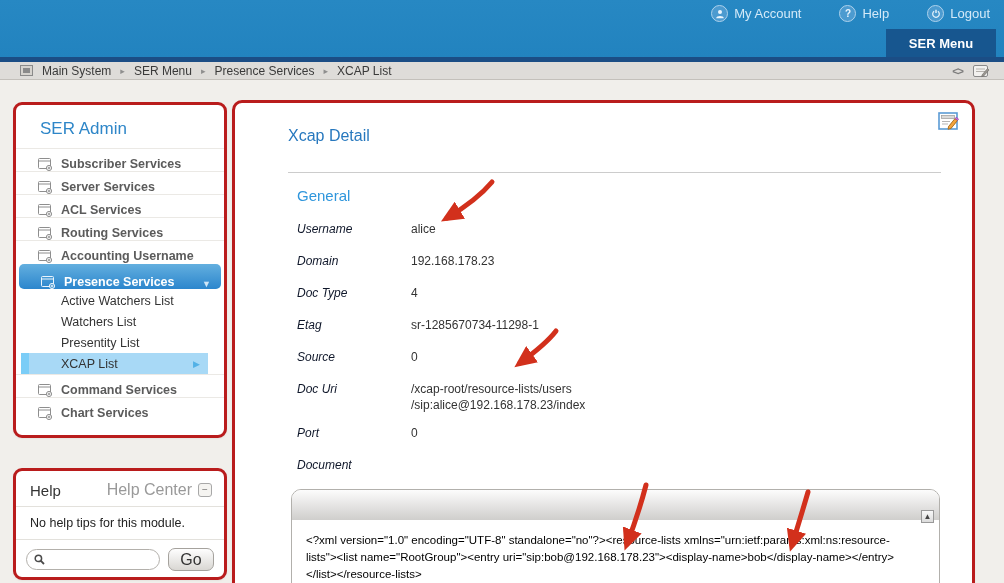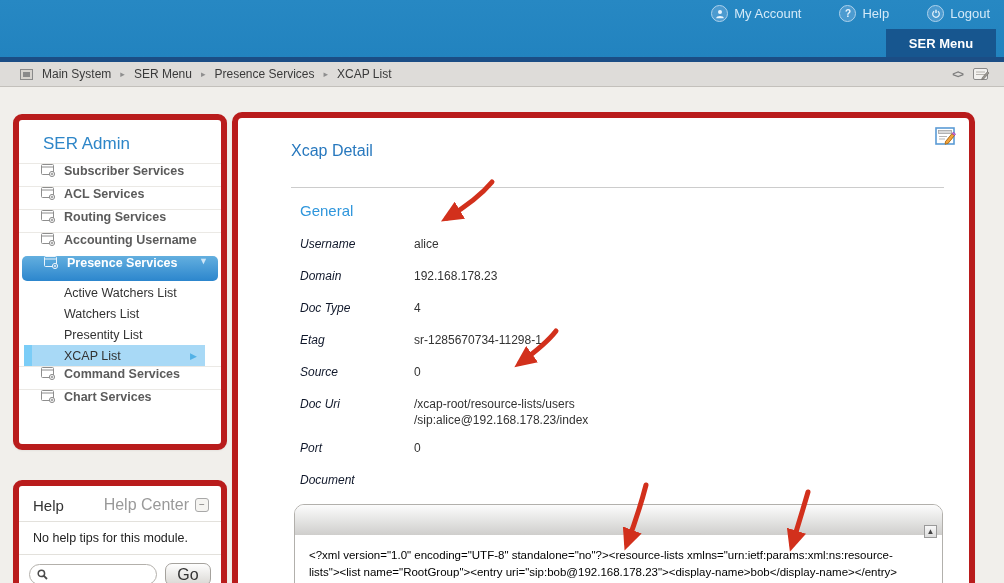--- a/index.html
+++ b/index.html
@@ -25,34 +25,34 @@
   .nav-item { display:flex; align-items:center; gap:6px; cursor:pointer; }
   .nav-circle { width:17px; height:17px; border-radius:50%; background:#4c9bd0;
     border:1px solid #aed2ec; display:flex; align-items:center; justify-content:center;
     color:#eaf5fd; font-size:10px; font-weight:bold; }
   .ser-tab { position:absolute; top:29px; right:8px; width:110px; height:28px;
     background:#17568f; color:#fff; font-weight:bold; font-size:13px;
     display:flex; align-items:center; justify-content:center; cursor:pointer; }
   .header-strip { position:absolute; top:57px; left:0; width:1004px; height:5px;
     background:#1b4d85; z-index:2; }
   
-  .breadcrumb { position:absolute; top:62px; left:0; width:1004px; height:25px;
+  .breadcrumb { position:absolute; top:62px; left:0; width:1004px; height:18px;
     background:#dedcd9; border-bottom:1px solid #c3c0bb; display:flex;
     align-items:center; padding:0 14px 0 20px; font-size:12px; color:#3a3a3a; z-index:2; }
   .crumbs { display:flex; align-items:center; gap:9px; flex:1; }
   .crumb { cursor:pointer; }
   .sep { color:#8e8e8e; font-size:9px; }
   .bc-right { display:flex; gap:10px; align-items:center; }
   .code-glyph { color:#7d7d7d; font-weight:bold; font-size:11px; letter-spacing:-1px; cursor:pointer; }
   
-  .panel { position:absolute; background:#fff; border:6px solid #b91c1c; border-radius:9px;
-    box-shadow:0 1px 2px rgba(0,0,0,.05);margin-top:12px; }
+  .panel { position:absolute; background:#fff; border:3px solid #b91c1c; border-radius:9px;
+    box-shadow:0 1px 2px rgba(0,0,0,.05); }
   .sidebar { left:13px; top:102px; width:214px; height:336px; padding-top:14px; }
   .sidebar-title { color:#2e86c8; font-size:17px; padding-left:24px; margin-bottom:9px; }
-  .menu-item { display:flex; align-items:flex-start; gap:8px; height:23px; padding-left:22px;
+  .menu-item { display:flex; align-items:flex-end; gap:8px; height:23px; padding-left:22px;
     border-top:1px solid #ebe9e5; color:#5b5b5b; font-weight:bold; font-size:12.5px; cursor:pointer; }
   .menu-item.selected { background:linear-gradient(#63afdf,#2c86cd); color:#fff;
     border-radius:5px; margin:1px 3px; height:25px; border-top:none; position:relative; }
   .menu-item.selected .caret { position:absolute; right:10px; color:#cfe6f7; font-size:9px; }
   .sub-item { height:21px; display:flex; align-items:center; padding-left:45px;
     font-size:12.5px; color:#333; cursor:pointer; }
   .sub-item.active { background:#a8d9f6; border-left:8px solid #7bcdf7;
     padding-left:32px; margin-left:5px; margin-right:16px; position:relative; }
   .sub-item.active .caret { position:absolute; right:8px; color:#52b1e6; font-size:9px; }
   
@@ -173,20 +173,31 @@
     </div>
     <div class="menu-item">
       <span style="display:flex;">
           <svg width="15" height="13" viewBox="0 0 15 13">
             <rect x="0.5" y="0.5" width="12" height="10" rx="1" fill="#fff" stroke="#8e8e8e"></rect>
             <line x1="1" y1="3" x2="12" y2="3" stroke="#8e8e8e"></line>
             <circle cx="11" cy="10" r="2.6" fill="#fff" stroke="#8e8e8e"></circle>
             <path d="M11 8.7v2.6M9.7 10h2.6" stroke="#8e8e8e"></path>
           </svg>
         </span>
+      <span>Server Services</span>
+    </div>
+    <div class="menu-item">
+      <span style="display:flex;">
+          <svg width="15" height="13" viewBox="0 0 15 13">
+            <rect x="0.5" y="0.5" width="12" height="10" rx="1" fill="#fff" stroke="#8e8e8e"></rect>
+            <line x1="1" y1="3" x2="12" y2="3" stroke="#8e8e8e"></line>
+            <circle cx="11" cy="10" r="2.6" fill="#fff" stroke="#8e8e8e"></circle>
+            <path d="M11 8.7v2.6M9.7 10h2.6" stroke="#8e8e8e"></path>
+          </svg>
+        </span>
       <span>ACL Services</span>
     </div>
     <div class="menu-item">
       <span style="display:flex;">
           <svg width="15" height="13" viewBox="0 0 15 13">
             <rect x="0.5" y="0.5" width="12" height="10" rx="1" fill="#fff" stroke="#8e8e8e"></rect>
             <line x1="1" y1="3" x2="12" y2="3" stroke="#8e8e8e"></line>
             <circle cx="11" cy="10" r="2.6" fill="#fff" stroke="#8e8e8e"></circle>
             <path d="M11 8.7v2.6M9.7 10h2.6" stroke="#8e8e8e"></path>
           </svg>

